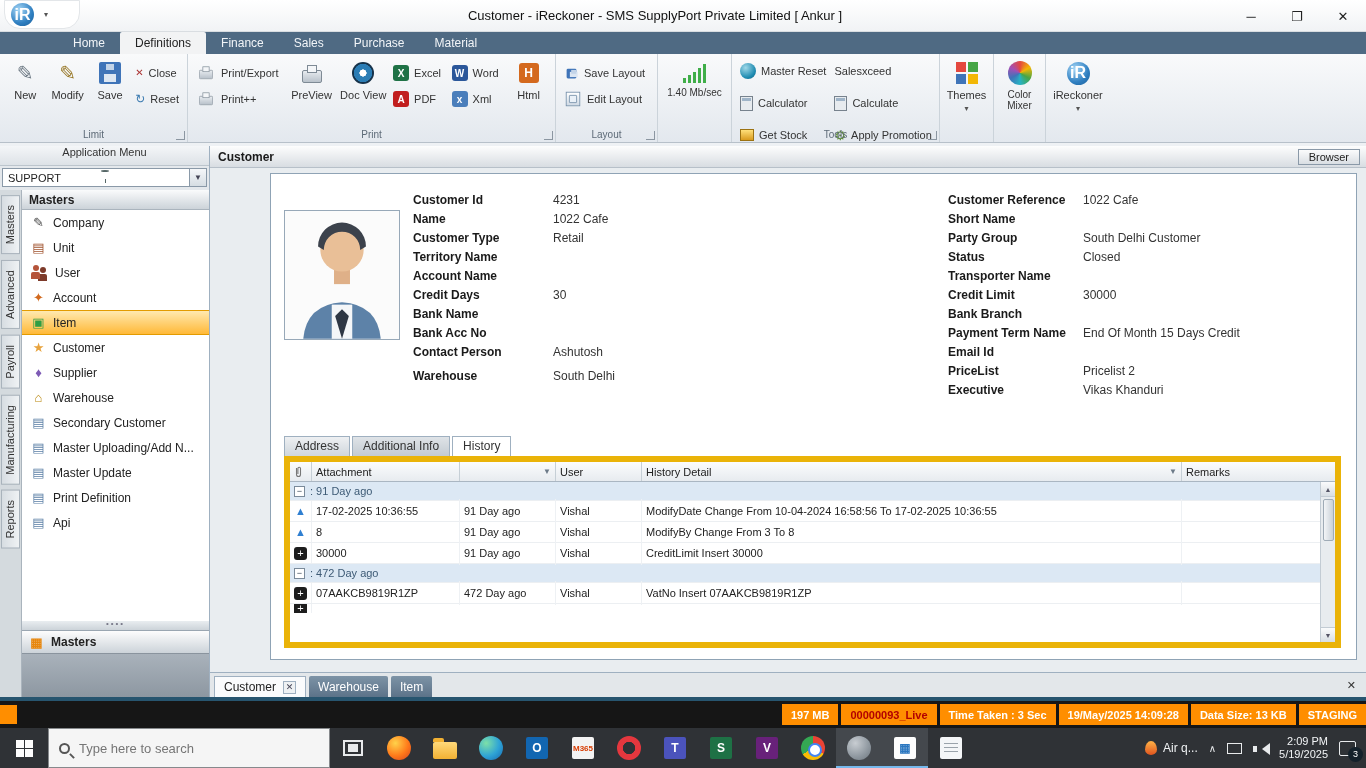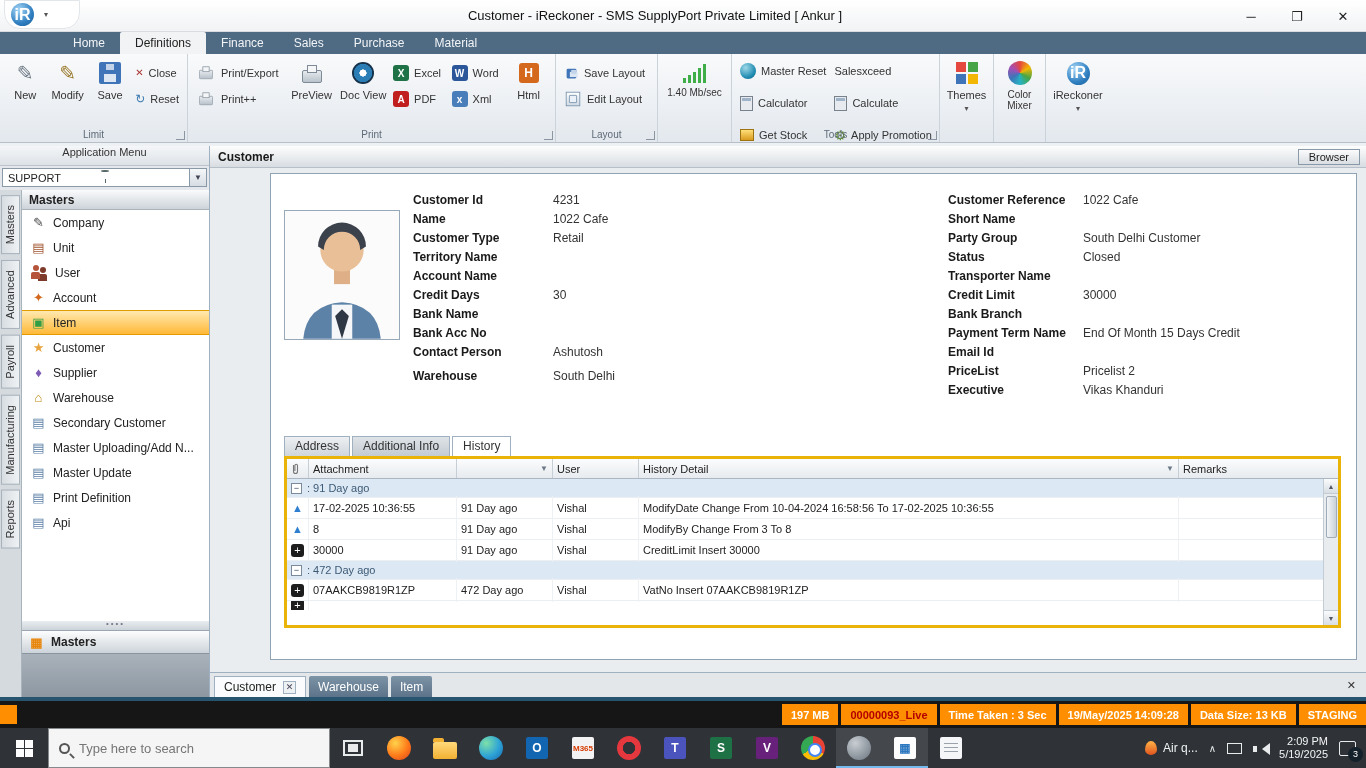--- a/index.html
+++ b/index.html
@@ -109,21 +109,21 @@
 .c1 .flabel { width:140px; } .c2 .flabel { width:135px; }
 .fvalue { font-size:12px; color:#333; white-space:nowrap; }
 
 
 .tabstrip { display:flex; margin-left:13px; gap:2px; height:20px; }
 .tab { padding:2px 10px 0 10px; font-size:12px; background:linear-gradient(#eef0f2,#cfd6dc); border:1px solid #9fb0c0; border-bottom:none; color:#333; }
 .tab.mid { background:linear-gradient(#dfe3e7,#c3cbd2); }
 .tab.active { background:#fff; position:relative; z-index:2; }
 
 
-.grid { margin:0 15px 0 13px; border:3px solid #eab308; position:relative; background:#fff; height:172px; overflow:hidden; }
+.grid { margin:0 15px 0 13px; border:6px solid #eab308; position:relative; background:#fff; height:192px; overflow:hidden; }
 .ghead { display:flex; height:20px; background:linear-gradient(#fbfcfd,#e7ebef); border-bottom:1px solid #aab6c2; font-size:11px; color:#222; }
 .hc { display:flex; align-items:center; padding:0 4px; border-right:1px solid #c6cf d6; border-right:1px solid #c6cfd6; position:relative; }
 .funnel { margin-left:auto; font-size:8px; color:#6c7a88; }
 .grow { display:flex; height:21px; border-bottom:1px solid #eceff2; font-size:11px; color:#222; background:#fff; align-items:center; }
 .ggroup { height:19px; background:#dce8f4; color:#3d5a75; align-items:center; gap:5px; padding-left:4px; font-size:11px; }
 .cbox { width:11px; height:11px; border:1px solid #7a8a9a; background:#fff; font-size:9px; line-height:9px; text-align:center; color:#345; }
 .c { display:flex; align-items:center; height:100%; padding:12px 4px; border-right:1px solid #eef1f4; overflow:hidden; white-space:nowrap; }
 .c.ic { width:22px; justify-content:center; padding:0; }
 .c.att { width:148px; } .c.age { width:96px; } .c.usr { width:86px; } .c.det { width:540px; } .c.rem { flex:1; border-right:none; }
 .h.ic { width:22px; } .h.att { width:148px; } .h.age { width:96px; } .h.usr { width:86px; } .h.det { width:540px; } .h.rem { flex:1; border-right:none; }

